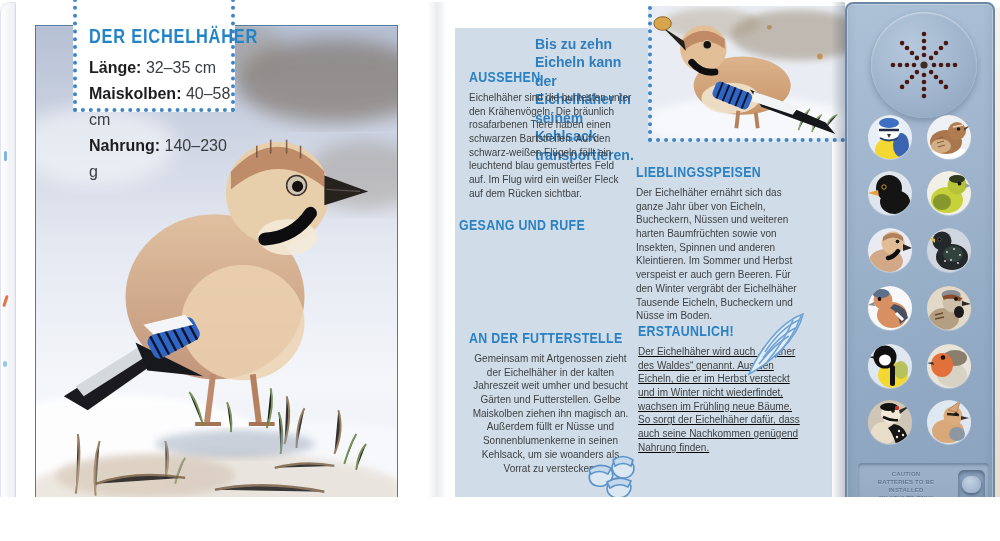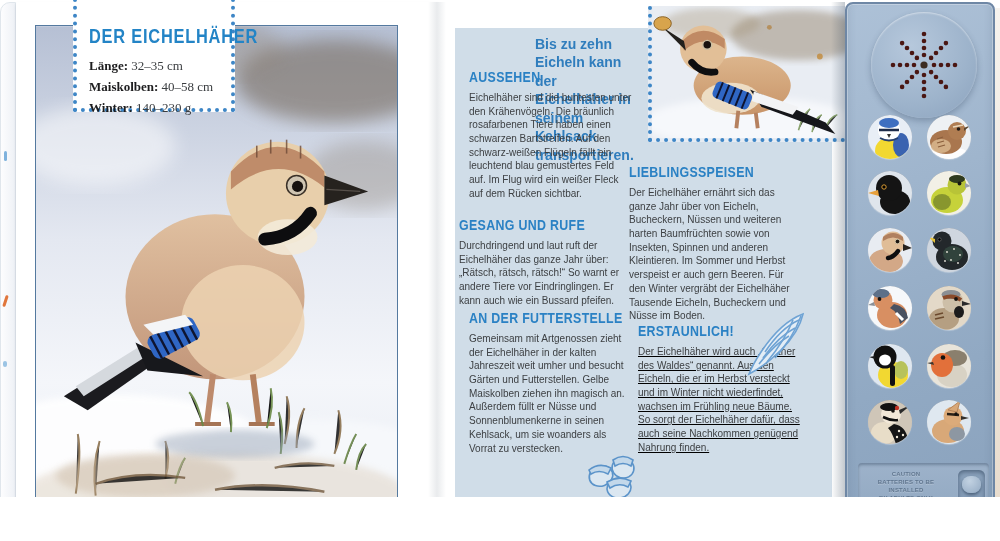--- a/index.html
+++ b/index.html
@@ -34,32 +34,32 @@
     border-top:1px solid #bd8271;border-radius:0 0 8px 2px;}
 
   
   .photo-main{position:absolute;left:19px;top:23px;width:363px;height:477px;border:1px solid #54799f;overflow:hidden;background:#dfe5ef;}
   .photo-main svg{display:block;width:100%;height:100%;}
   .titlebox{position:absolute;left:57px;top:-4px;width:162px;height:114px;background:#fff;
     border-left:4px dotted #3e86c6;border-right:4px dotted #3e86c6;border-bottom:4px dotted #3e86c6;
     padding:26px 0 0 12px;}
   .title{display:inline-block;transform:scaleX(.78);transform-origin:0 50%;white-space:nowrap;
     font-size:21px;font-weight:700;letter-spacing:1px;color:#2384c6;margin:0 0 7px 0;}
-  .stat{font-size:13px;line-height:1.62;color:#3a3d40;font-family:Liberation Serif, serif;}
+  .stat{font-size:16px;line-height:1.62;color:#3a3d40;}
   .stat b{color:#1d1d1f;}
 
   
   .panel{position:absolute;left:17px;top:26px;width:377px;height:479px;background:#d0dde8;}
   .caption{position:absolute;left:80px;top:7px;width:99px;font-size:14px;font-weight:700;
     color:#2f7dbd;line-height:1.32;}
   .section{position:absolute;width:163px;}
   .sec1{left:14px;top:40px;}
   .sec2{left:4px;top:188px;}
-  .sec3{left:14px;top:281px;}
-  .sec4{left:174px;top:135px;width:168px;}
+  .sec3{left:14px;top:301px;text-align:center;}
+  .sec4{left:181px;top:135px;width:168px;}
   .sec5{left:183px;top:294px;width:168px;text-decoration:underline;}
   .hd{display:inline-block;transform:scaleX(.8);transform-origin:0 50%;white-space:nowrap;
     font-size:15.5px;font-weight:700;letter-spacing:.4px;color:#2a81c4;margin:0 0 5px 0;}
   .bodytext{font-size:10px;line-height:1.37;color:#3d4043;}
   .photo-small{position:absolute;left:210px;top:4px;width:197px;height:136px;overflow:hidden;
     border-left:4px dotted #3e86c6;border-bottom:4px dotted #3e86c6;background:#e7ecf3;}
   .photo-small svg{display:block;width:100%;height:100%;}
   .sketch{position:absolute;}
   .sketch svg{display:block;width:100%;height:100%;}
   .acorns{left:126px;top:420px;width:64px;height:54px;}
@@ -207,37 +207,36 @@
       <h1 class="title">DER EICHELHÄHER</h1>
       <div class="stat">
         <b>Länge:</b>
         <span>32–35 cm</span>
       </div>
       <div class="stat">
         <b>Maiskolben:</b>
         <span>40–58 cm</span>
       </div>
       <div class="stat">
-        <b>Winter:</b>
+        <b>Nahrung:</b>
         <span>140–230 g</span>
       </div>
     </div>
   </div>
 
   <div class="page-right">
     <div class="panel">
       <div class="caption">Bis zu zehn Eicheln kann der Eichelhäher in seinem Kehlsack transportieren.</div>
 
       <div class="section sec1">
         <div class="hd">AUSSEHEN</div>
         <div class="bodytext">Eichelhäher sind die buntesten unter den Krähenvögeln. Die bräunlich rosafarbenen Tiere haben einen schwarzen Bartstreifen. Auf den schwarz-weißen Flügeln fällt ein leuchtend blau gemustertes Feld auf. Im Flug wird ein weißer Fleck auf dem Rücken sichtbar.</div>
       </div>
       <div class="section sec2">
         <div class="hd">GESANG UND RUFE</div>
-        <div class="bodytext">Durchdringend und laut ruft der Eichelhäher das ganze Jahr über: „Rätsch, rätsch, rätsch!“ So warnt er andere Tiere vor Eindringlingen. Er kann auch wie ein Bussard pfeifen.</div>
       </div>
       <div class="section sec3">
         <div class="hd">AN DER FUTTERSTELLE</div>
         <div class="bodytext">Gemeinsam mit Artgenossen zieht der Eichelhäher in der kalten Jahreszeit weit umher und besucht Gärten und Futterstellen. Gelbe Maiskolben ziehen ihn magisch an. Außerdem füllt er Nüsse und Sonnenblumenkerne in seinen Kehlsack, um sie woanders als Vorrat zu verstecken.</div>
       </div>
       <div class="section sec4">
         <div class="hd">LIEBLINGSSPEISEN</div>
         <div class="bodytext">Der Eichelhäher ernährt sich das ganze Jahr über von Eicheln, Bucheckern, Nüssen und weiteren harten Baumfrüchten sowie von Insekten, Spinnen und anderen Kleintieren. Im Sommer und Herbst verspeist er auch gern Beeren. Für den Winter vergräbt der Eichelhäher Tausende Eicheln, Bucheckern und Nüsse im Boden.</div>
       </div>
       <div class="section sec5">

